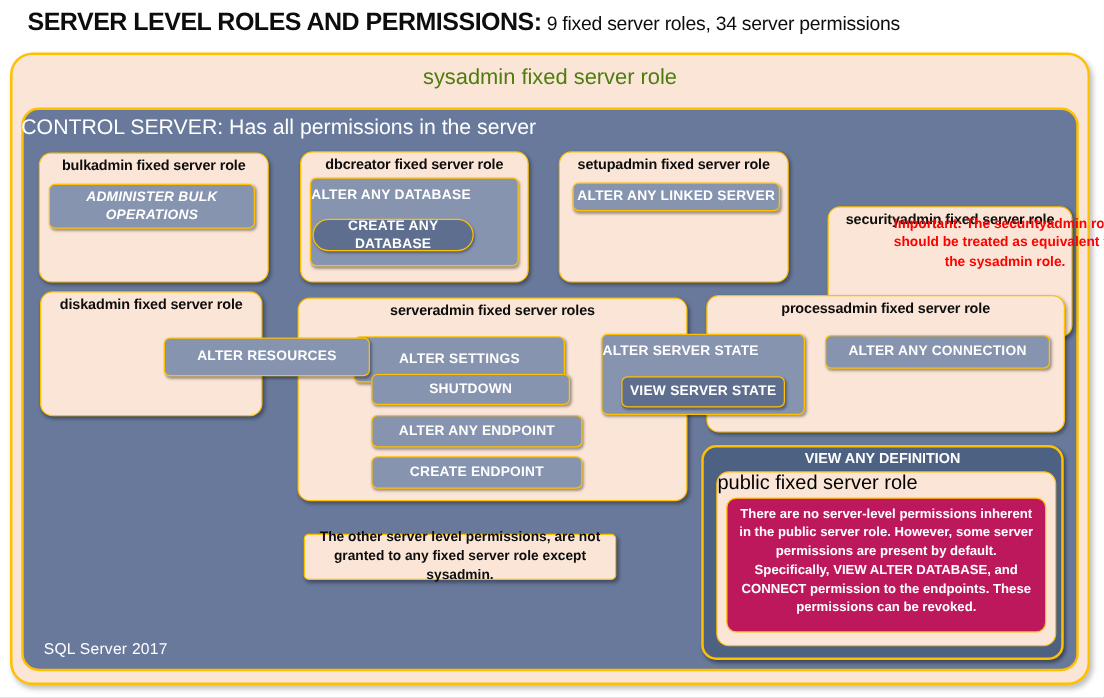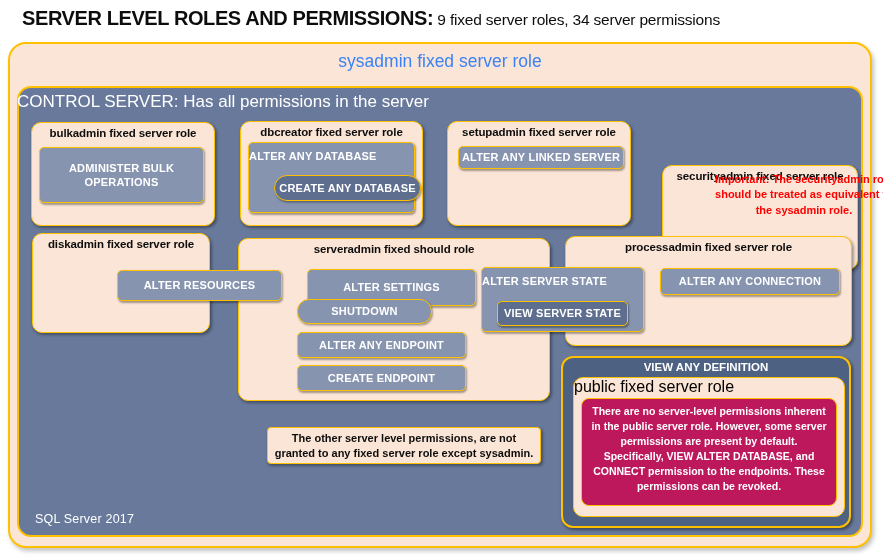--- a/index.html
+++ b/index.html
@@ -14,21 +14,21 @@
   .main-title { left:22px; top:7px; white-space:nowrap; color:#0d0d0d; }
   .main-title .strong { font-weight:bold; font-size:20px; letter-spacing:-0.4px; }
   .main-title .rest { font-size:15.5px; letter-spacing:-0.2px; }
 
   .sysadmin-box {
     left:8px; top:42px; width:864px; height:506px;
     background:#fbe5d6; border:2px solid #ffc000; border-radius:18px;
     box-shadow:2px 3px 4px rgba(120,120,120,0.45);
   }
   .sysadmin-label { left:8px; top:51px; width:864px; text-align:center;
-    font-size:17.5px; color:#3b82f6; }
+    font-size:17.5px; color:#4d7c0f; }
 
   .control-box {
     left:17px; top:86px; width:846px; height:451px;
     background:#68799b; border:2px solid #ffc000; border-radius:14px;
   }
   .control-label { left:17px; top:92px; width:846px; text-align:left;
     font-size:17px; color:#fff; }
 
   .rolebox {
     background:#fbe5d6; border:1.5px solid #ffc000; border-radius:10px;
@@ -86,64 +86,64 @@
 
   <div class="abs sysadmin-box"></div>
   <div class="abs sysadmin-label">sysadmin fixed server role</div>
 
   <div class="abs control-box"></div>
   <div class="abs control-label">CONTROL SERVER: Has all permissions in the server</div>
 
   <div class="abs rolebox" style="left:31px;top:122px;width:184px;height:104px;">
     <span class="hdr">bulkadmin fixed server role</span>
   </div>
-  <div class="abs btn" style="left:39px;top:147px;width:165px;height:56px;">ADMINISTER BULK OPERATIONS</div>
+  <div class="abs btn" style="left:39px;top:147px;width:165px;height:36px;font-style:italic;">ADMINISTER BULK OPERATIONS</div>
 
   <div class="abs rolebox" style="left:240px;top:121px;width:183px;height:105px;">
     <span class="hdr">dbcreator fixed server role</span>
   </div>
   <div class="abs btn container" style="left:248px;top:142px;width:167px;height:71px;">
     <span class="toplabel">ALTER ANY DATABASE</span>
   </div>
-  <div class="abs btn dark" style="left:274px;top:175px;width:147px;height:26px;border-radius:13px;">CREATE ANY DATABASE</div>
+  <div class="abs btn dark" style="left:250px;top:175px;width:129px;height:26px;border-radius:13px;">CREATE ANY DATABASE</div>
 
   <div class="abs rolebox" style="left:447px;top:121px;width:184px;height:105px;">
     <span class="hdr">setupadmin fixed server role</span>
   </div>
   <div class="abs btn" style="left:458px;top:146px;width:166px;height:23px;">ALTER ANY LINKED SERVER</div>
 
   <div class="abs rolebox" style="left:662px;top:121px;width:196px;height:105px;margin-top:44px;">
     <span class="hdr">securityadmin fixed server role</span>
   </div>
   <div class="abs warning-text" style="left:666px;top:172px;width:188px;height:46px;margin-left:44px;">Important: The securityadmin role should be treated as equivalent to the sysadmin role.</div>
 
   <div class="abs rolebox" style="left:32px;top:233px;width:178px;height:100px;">
     <span class="hdr">diskadmin fixed server role</span>
   </div>
-  <div class="abs btn" style="left:117px;top:270px;width:165px;height:31px;z-index:5;">ALTER RESOURCES</div>
+  <div class="abs btn" style="left:131px;top:270px;width:165px;height:31px;z-index:5;">ALTER RESOURCES</div>
 
   <div class="abs rolebox" style="left:238px;top:238px;width:312px;height:163px;">
-    <span class="hdr">serveradmin fixed should role</span>
+    <span class="hdr">serveradmin fixed server roles</span>
   </div>
-  <div class="abs btn" style="left:307px;top:269px;width:169px;height:37px;">ALTER SETTINGS</div>
-  <div class="abs btn" style="left:297px;top:299px;width:135px;height:25px;border-radius:12px;">SHUTDOWN</div>
+  <div class="abs btn" style="left:283px;top:269px;width:169px;height:37px;">ALTER SETTINGS</div>
+  <div class="abs btn" style="left:297px;top:299px;width:159px;height:25px;">SHUTDOWN</div>
   <div class="abs btn" style="left:297px;top:332px;width:169px;height:26px;">ALTER ANY ENDPOINT</div>
   <div class="abs btn" style="left:297px;top:365px;width:169px;height:26px;">CREATE ENDPOINT</div>
 
   <div class="abs btn container" style="left:481px;top:267px;width:163px;height:65px;z-index:6;">
     <span class="toplabel">ALTER SERVER STATE</span>
   </div>
   <div class="abs btn dark" style="left:497px;top:301px;width:131px;height:25px;z-index:7;">VIEW SERVER STATE</div>
 
   <div class="abs rolebox" style="left:565px;top:236px;width:287px;height:110px;">
     <span class="hdr">processadmin fixed server role</span>
   </div>
   <div class="abs btn" style="left:660px;top:268px;width:180px;height:27px;">ALTER ANY CONNECTION</div>
 
-  <div class="abs note-box" style="left:243px;top:427px;width:274px;height:37px;margin-left:24px;">The other server level permissions, are not granted to any fixed server role except sysadmin.</div>
+  <div class="abs note-box" style="left:243px;top:427px;width:250px;height:37px;">The other server level permissions, are not granted to any fixed server role except sysadmin.</div>
 
   <div class="abs dark-panel" style="left:561px;top:356px;width:290px;height:172px;">
     <span class="hdr-white">VIEW ANY DEFINITION</span>
   </div>
   <div class="abs public-box" style="left:573px;top:377px;width:272px;height:140px;">
     <span class="hdr">public fixed server role</span>
   </div>
   <div class="abs public-note" style="left:581px;top:398px;width:256px;height:108px;">There are no server-level permissions inherent in the public server role. However, some server permissions are present by default. Specifically, VIEW ALTER DATABASE, and CONNECT permission to the endpoints. These permissions can be revoked.</div>
 
   <div class="abs footer-label" style="left:35px;top:512px;">SQL Server 2017</div>

